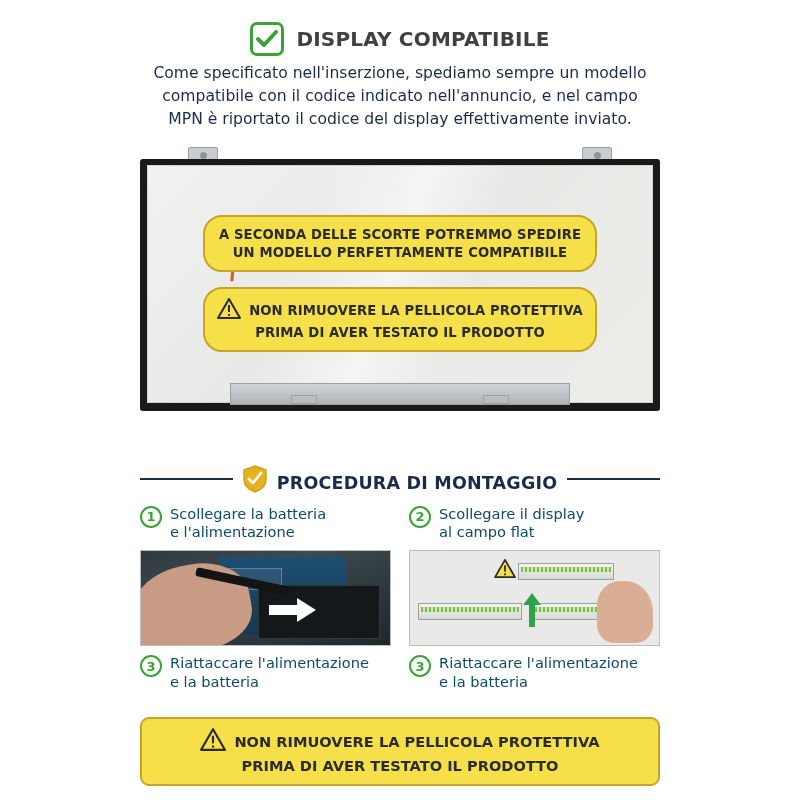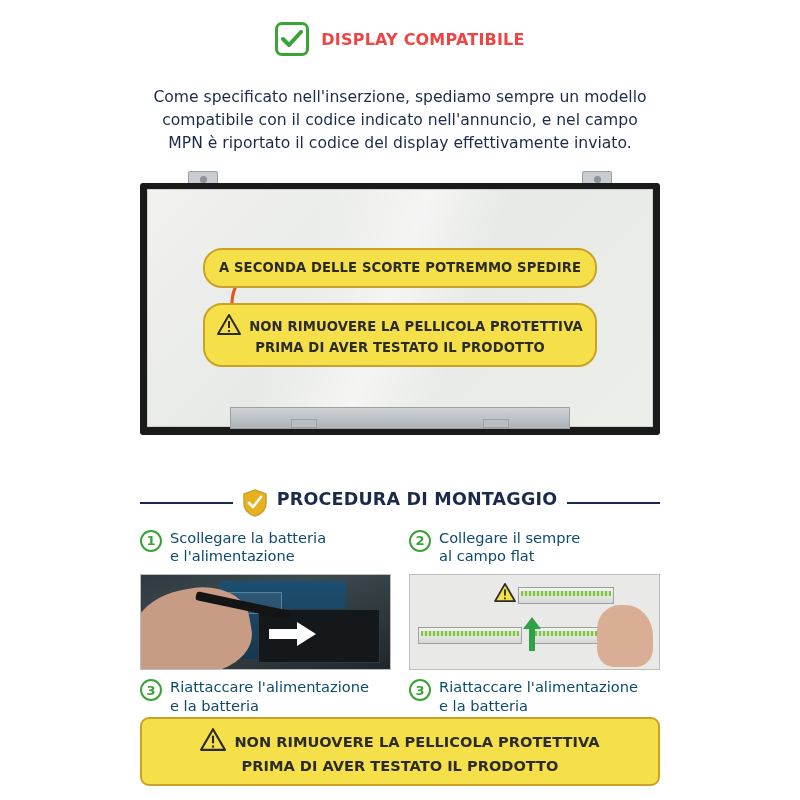--- a/index.html
+++ b/index.html
@@ -40,27 +40,27 @@
     border-radius: 7px;
     background: #ffffff;
     border: 3px solid #3aa335;
     display: flex;
     align-items: center;
     justify-content: center;
     box-sizing: border-box;
   }
   .check-badge svg { display: block; }
   .header-title {
-    font-size: 16px;
+    font-size: 20px;
     font-weight: bold;
     letter-spacing: 0.2px;
-    color: #ef4444;
+    color: #404040;
   }
   .header-desc {
-    margin-top: 30px;
+    margin-top: 6px;
     font-size: 15.6px;
     line-height: 1.47;
     color: #1b2a4a;
     text-align: center;
     padding: 0 4px;
   }
 
   
   .display-wrap {
     position: relative;
@@ -183,21 +183,21 @@
     gap: 10px;
     margin-top: 18px;
   }
   .rule {
     flex: 1 1 auto;
     height: 2px;
     background: #1b2a4a;
   }
   .section-head-mid {
     display: flex;
-    align-items: flex-start;
+    align-items: flex-end;
     gap: 10px;
     flex: 0 0 auto;
   }
   .shield {
     width: 24px;
     height: 28px;
     display: block;
   }
   .section-title {
     font-size: 17.5px;
@@ -388,20 +388,21 @@
 
         <span class="arrow-curve">
           <svg width="56" height="46" viewBox="0 0 56 46" aria-hidden="true">
             <path d="M6 44 C6 18, 26 8, 46 10" fill="none" stroke="#e05a1e" stroke-width="3.2" stroke-linecap="round"></path>
             <path d="M50 9 L36 4 L40 16 Z" fill="#e05a1e"></path>
           </svg>
         </span>
 
         <div class="yellow-box">
           <span>A SECONDA DELLE SCORTE POTREMMO SPEDIRE</span>
+          <span class="line2">UN MODELLO PERFETTAMENTE COMPATIBILE</span>
         </div>
 
         <div class="yellow-box">
           <div class="warn-row">
             <span class="tri-warn">
               <svg width="24" height="21" viewBox="0 0 24 21" aria-hidden="true">
                 <path d="M12 1 L23 20 L1 20 Z" fill="#f6e04a" stroke="#2b2b2b" stroke-width="2" stroke-linejoin="round"></path>
                 <rect x="11" y="7" width="2" height="7" fill="#2b2b2b"></rect>
                 <rect x="11" y="16" width="2" height="2" fill="#2b2b2b"></rect>
               </svg>
@@ -439,21 +440,21 @@
       <span class="step-num">1</span>
       <span class="step-text">
         <span>Scollegare la batteria</span><br>
         <span>e l'alimentazione</span>
       </span>
     </div>
 
     <div class="step-label">
       <span class="step-num">2</span>
       <span class="step-text">
-        <span>Collegare il sempre</span><br>
+        <span>Scollegare il display</span><br>
         <span>al campo flat</span>
       </span>
     </div>
 
     <div class="photo photo-a">
       <span class="pcb"></span>
       <span class="battery"></span>
       <span class="hand"></span>
       <span class="screwdriver"></span>
       <span class="white-arrow">

